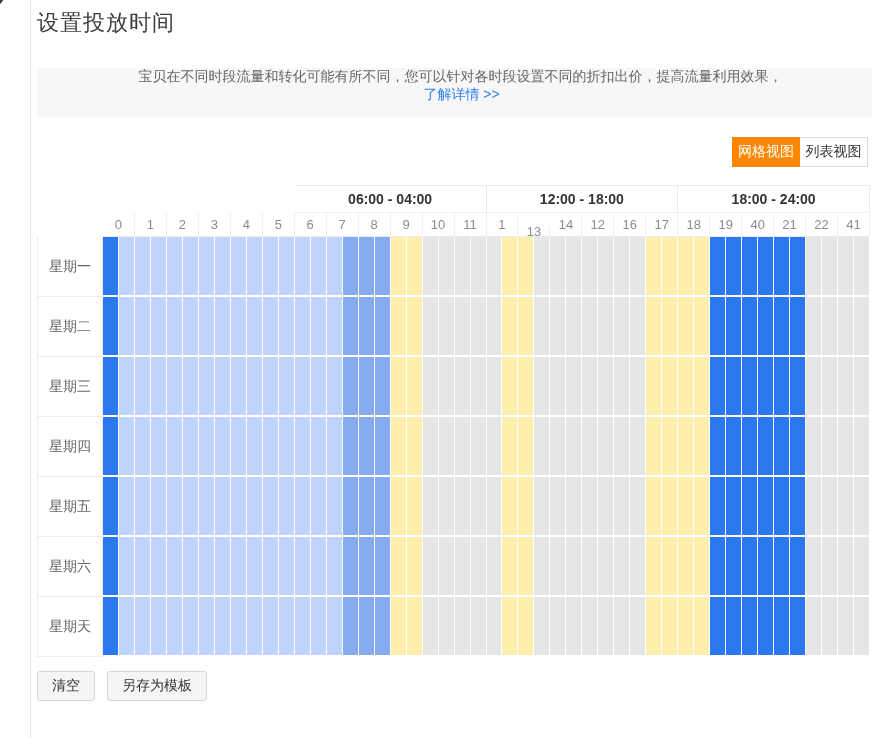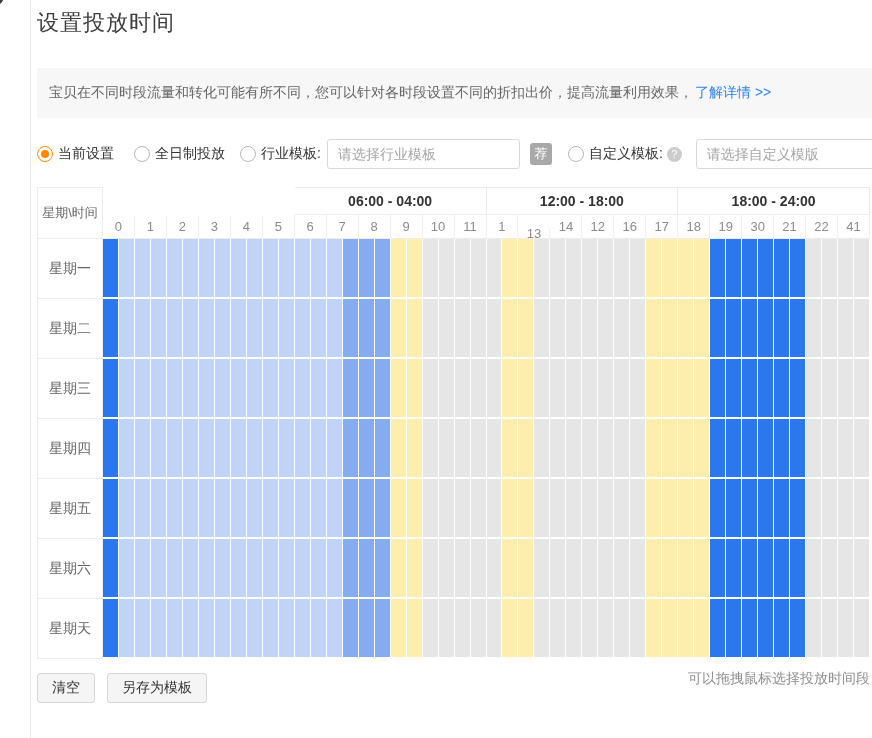--- a/index.html
+++ b/index.html
@@ -10,21 +10,21 @@
   }
   .left-line { position:absolute; left:30px; top:0; bottom:0; width:1px; background:#e5e5e5; }
   .corner-logo {
     position:absolute; left:-16px; top:-14px; width:20px; height:20px;
     border-radius:50%; border:6px solid #3c3c3c; background:#fff;
   }
   .content { position:absolute; left:37px; top:0; width:835px; }
   .page-title { font-size:22px; color:#3d3d3d; font-weight:500; margin:8px 0 0 0; letter-spacing:1px; }
   .notice {
     margin-top:30px; height:50px; background:#f7f7f7; display:flex; align-items:center;
-    padding-left:12px; font-size:14px; color:#666;
+    padding-left:12px; font-size:14px; color:#666;flex-direction:column;
   }
   .notice .link { color:var(--link,#2d7ff0); cursor:pointer; margin-left:2px; }
   .controls { margin-top:21px; height:30px; display:flex; align-items:center; font-size:14px; color:#333; }
   .opt { display:flex; align-items:center; cursor:pointer; white-space:nowrap; }
   .radio {
     width:16px; height:16px; border:1px solid #b8b8b8; border-radius:50%;
     background:#fff; margin-right:5px; position:relative; flex:0 0 auto;
   }
   .radio.on { border-color:var(--accent,#ff8800); }
   .radio.on::after { content:""; position:absolute; left:3px; top:3px; right:3px; bottom:3px; background:var(--accent,#ff8800); border-radius:50%; }
@@ -83,46 +83,27 @@
 <div class="corner-logo"></div>
 
 <div class="content">
   <h1 class="page-title">设置投放时间</h1>
 
   <div class="notice">
     <span>宝贝在不同时段流量和转化可能有所不同，您可以针对各时段设置不同的折扣出价，提高流量利用效果，</span>
       <span class="link">了解详情 &gt;&gt;</span>
   </div>
 
-  <div class="controls">
-    <span class="opt">
-      <span class="radio on"></span>
-      <span class="radio-label">当前设置</span>
-    </span>
-    <span class="opt" style="margin-left:20px;">
-      <span class="radio"></span>
-      <span class="radio-label">全日制投放</span>
-    </span>
-    <span class="opt" style="margin-left:15px;">
-      <span class="radio"></span>
-      <span class="radio-label">行业模板:</span>
-    </span>
-    <input class="tb-input" style="width: 193px; margin-left: 6px;" placeholder="请选择行业模板">
-    <span class="badge">荐</span>
-    <span class="opt" style="margin-left:16px;">
-      <span class="radio"></span>
-      <span class="radio-label">自定义模板:</span>
-    </span>
-    <span class="help">?</span>
-    <input class="tb-input" style="width: 192px; margin-left: 14px;" placeholder="请选择自定义模版">
+
+  <div class="toggle-row">
+    <div class="btn-view active">网格视图</div>
+    <div class="btn-view plain">列表视图</div>
   </div>
 
-
   <div class="grid" id="grid">
-      <div class="hdr-corner">星期\时间</div>
       <div class="hdr-section" style="grid-column: 14 / span 12;">06:00 - 04:00</div>
       <div class="hdr-section" style="grid-column: 26 / span 12;">12:00 - 18:00</div>
       <div class="hdr-section" style="grid-column: 38 / span 12;">18:00 - 24:00</div>
       <div class="hdr-hour" style="grid-column: 2 / span 2;">0</div>
       <div class="hdr-hour" style="grid-column: 4 / span 2;">1</div>
       <div class="hdr-hour" style="grid-column: 6 / span 2;">2</div>
       <div class="hdr-hour" style="grid-column: 8 / span 2;">3</div>
       <div class="hdr-hour" style="grid-column: 10 / span 2;">4</div>
       <div class="hdr-hour" style="grid-column: 12 / span 2;">5</div>
       <div class="hdr-hour" style="grid-column: 14 / span 2;">6</div>
@@ -132,21 +113,21 @@
       <div class="hdr-hour" style="grid-column: 22 / span 2;">10</div>
       <div class="hdr-hour" style="grid-column: 24 / span 2;">11</div>
       <div class="hdr-hour" style="grid-column: 26 / span 2;">1</div>
       <div class="hdr-hour" style="grid-column: 28 / span 2; margin-top: 14px;">13</div>
       <div class="hdr-hour" style="grid-column: 30 / span 2;">14</div>
       <div class="hdr-hour" style="grid-column: 32 / span 2;">12</div>
       <div class="hdr-hour" style="grid-column: 34 / span 2;">16</div>
       <div class="hdr-hour" style="grid-column: 36 / span 2;">17</div>
       <div class="hdr-hour" style="grid-column: 38 / span 2;">18</div>
       <div class="hdr-hour" style="grid-column: 40 / span 2;">19</div>
-      <div class="hdr-hour" style="grid-column: 42 / span 2;">30</div>
+      <div class="hdr-hour" style="grid-column: 42 / span 2;">40</div>
       <div class="hdr-hour" style="grid-column: 44 / span 2;">21</div>
       <div class="hdr-hour" style="grid-column: 46 / span 2;">22</div>
       <div class="hdr-hour" style="grid-column: 48 / span 2;">41</div>
       <div class="day-label" style="grid-row: 3;">星期一</div>
       <div class="slot" style="grid-area: 3 / 2; background: rgb(43, 119, 238);"></div>
       <div class="slot" style="grid-area: 3 / 3; background: rgb(191, 212, 248);"></div>
       <div class="slot" style="grid-area: 3 / 4; background: rgb(191, 212, 248);"></div>
       <div class="slot" style="grid-area: 3 / 5; background: rgb(191, 212, 248);"></div>
       <div class="slot" style="grid-area: 3 / 6; background: rgb(191, 212, 248);"></div>
       <div class="slot" style="grid-area: 3 / 7; background: rgb(191, 212, 248);"></div>
@@ -484,15 +465,14 @@
       <div class="slot" style="grid-area: 9 / 45; background: rgb(43, 119, 238);"></div>
       <div class="slot" style="grid-area: 9 / 46; background: rgb(230, 230, 230);"></div>
       <div class="slot" style="grid-area: 9 / 47; background: rgb(230, 230, 230);"></div>
       <div class="slot" style="grid-area: 9 / 48; background: rgb(230, 230, 230);"></div>
       <div class="slot" style="grid-area: 9 / 49; background: rgb(230, 230, 230);"></div>
     </div>
 
   <div class="footer">
     <div class="btn-gray">清空</div>
     <div class="btn-gray">另存为模板</div>
-    <div class="hint">可以拖拽鼠标选择投放时间段</div>
   </div>
 </div>
 
 </body></html>

